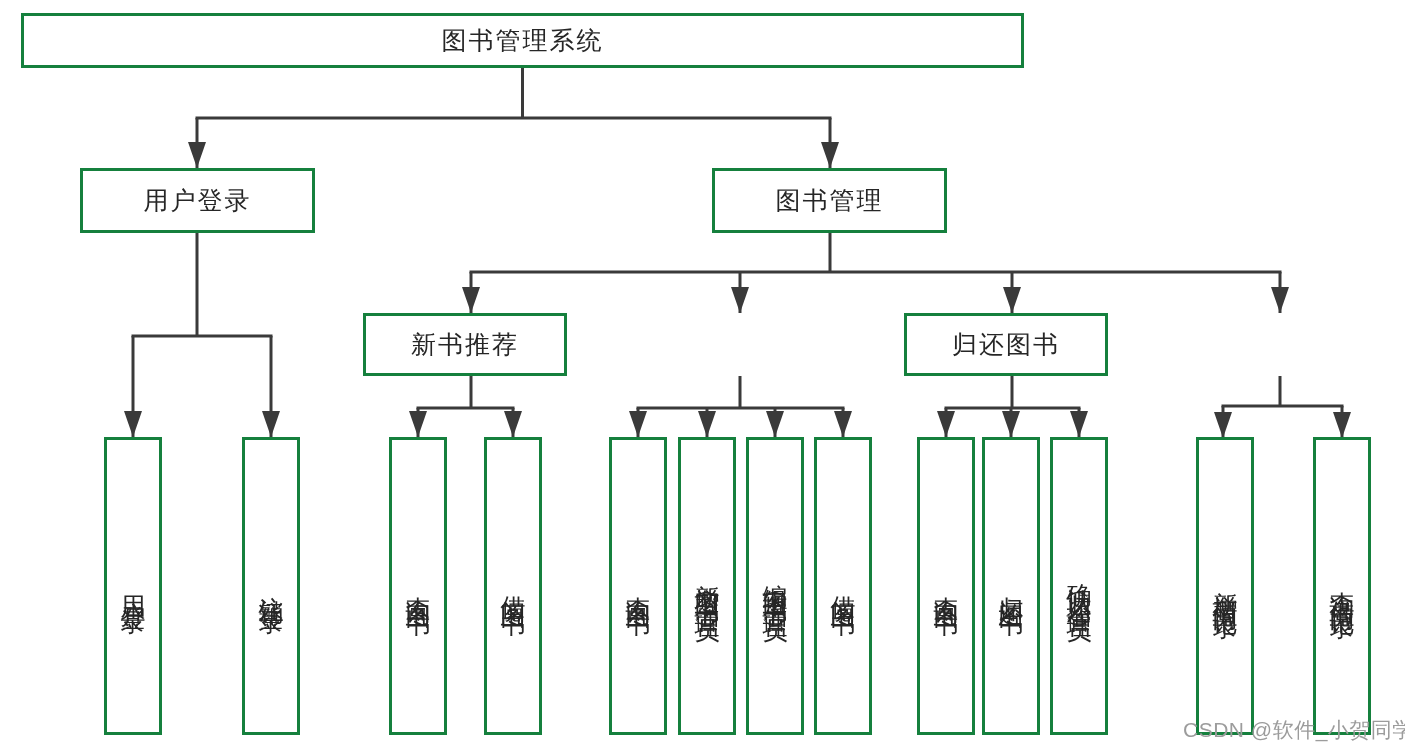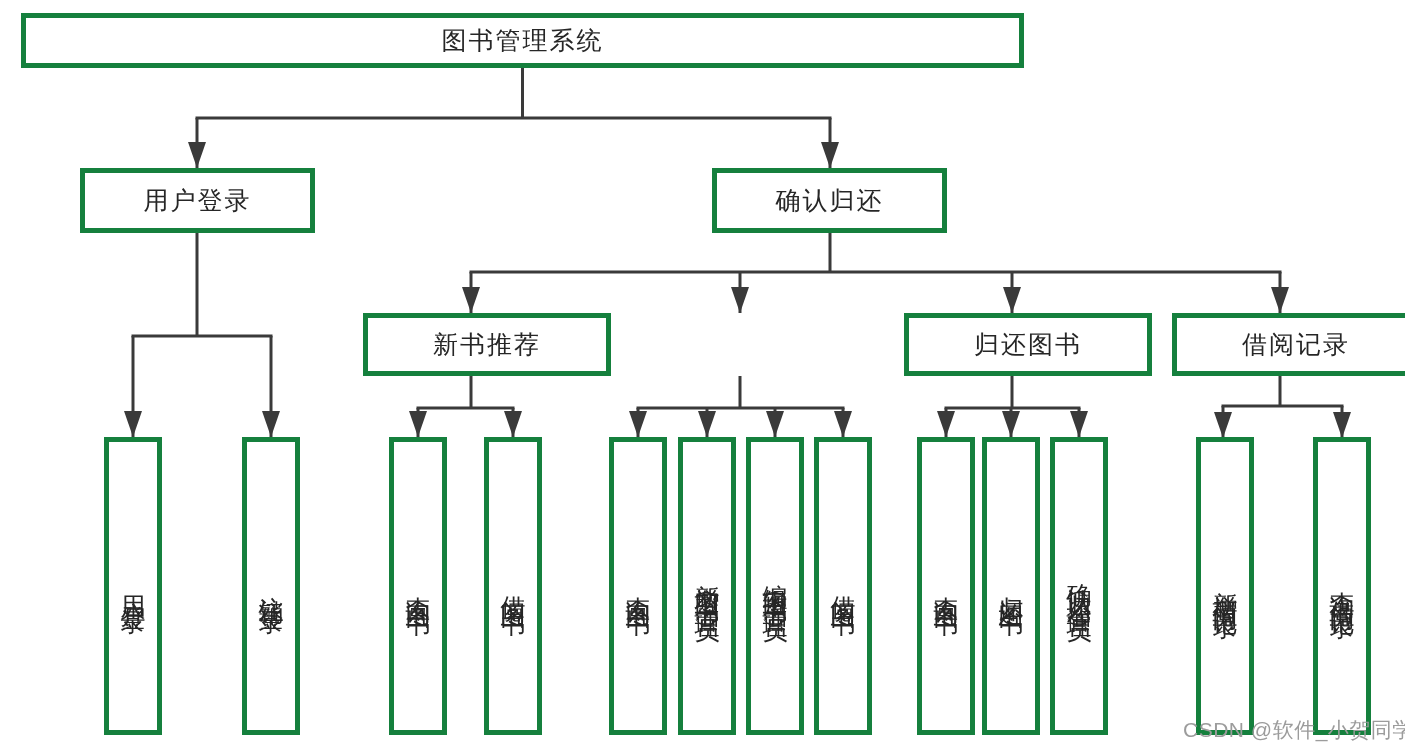--- a/index.html
+++ b/index.html
@@ -9,33 +9,33 @@
     position: relative;
     overflow: hidden;
     font-family: "Liberation Sans", "DejaVu Sans", sans-serif;
   }
   .canvas { position: absolute; inset: 0; width: 1405px; height: 747px; }
   svg.connectors { position: absolute; left: 0; top: 0; z-index: 1; }
   .node {
     position: absolute;
     box-sizing: border-box;
     background: #ffffff;
-    border: 5px solid #15803d;
+    border: 3px solid #15803d;
     display: flex;
     align-items: center;
     justify-content: center;
     color: #262626;
     z-index: 2;
     font-size: 25px;
     letter-spacing: 2px;
     white-space: nowrap;
   }
   .root  { left: 21px;  top: 13px;  width: 1003px; height: 55px; }
   .lvl2  { top: 168px; width: 235px; height: 65px; }
-  .lvl3  { top: 313px; width: 248px; height: 63px; }
+  .lvl3  { top: 313px; width: 204px; height: 63px; }
   .leaf {
     top: 437px; width: 58px; height: 298px;
     writing-mode: vertical-lr;
     text-orientation: mixed;
     letter-spacing: 5px;
     font-size: 25px;
     line-height: 1;
     white-space: normal;
   }
   .watermark {
@@ -95,25 +95,24 @@
       <line x1="1011" y1="408" x2="1011" y2="437" marker-end="url(#arrow)"></line>
       <line x1="1079" y1="408" x2="1079" y2="437" marker-end="url(#arrow)"></line>
       <line x1="1223" y1="406" x2="1223" y2="438" marker-end="url(#arrow)"></line>
       <line x1="1342" y1="406" x2="1342" y2="438" marker-end="url(#arrow)"></line>
     </g>
   </svg>
 
   <div class="node root">图书管理系统</div>
 
   <div class="node lvl2" style="left:80px">用户登录</div>
-  <div class="node lvl2" style="left:712px">确认归还</div>
+  <div class="node lvl2" style="left:712px">图书管理</div>
 
   <div class="node lvl3" style="left:363px">新书推荐</div>
   <div class="node lvl3" style="left:904px">归还图书</div>
-  <div class="node lvl3" style="left:1172px">借阅记录</div>
 
   <div class="node leaf" style="left:104px">用户登录</div>
   <div class="node leaf" style="left:242px">注销登录</div>
 
   <div class="node leaf" style="left:389px">查询图书</div>
   <div class="node leaf" style="left:484px">借阅图书</div>
 
   <div class="node leaf" style="left:609px">查询图书</div>
   <div class="node leaf" style="left:678px">新增图书（管理员）</div>
   <div class="node leaf" style="left:746px">编辑图书（管理员）</div>

